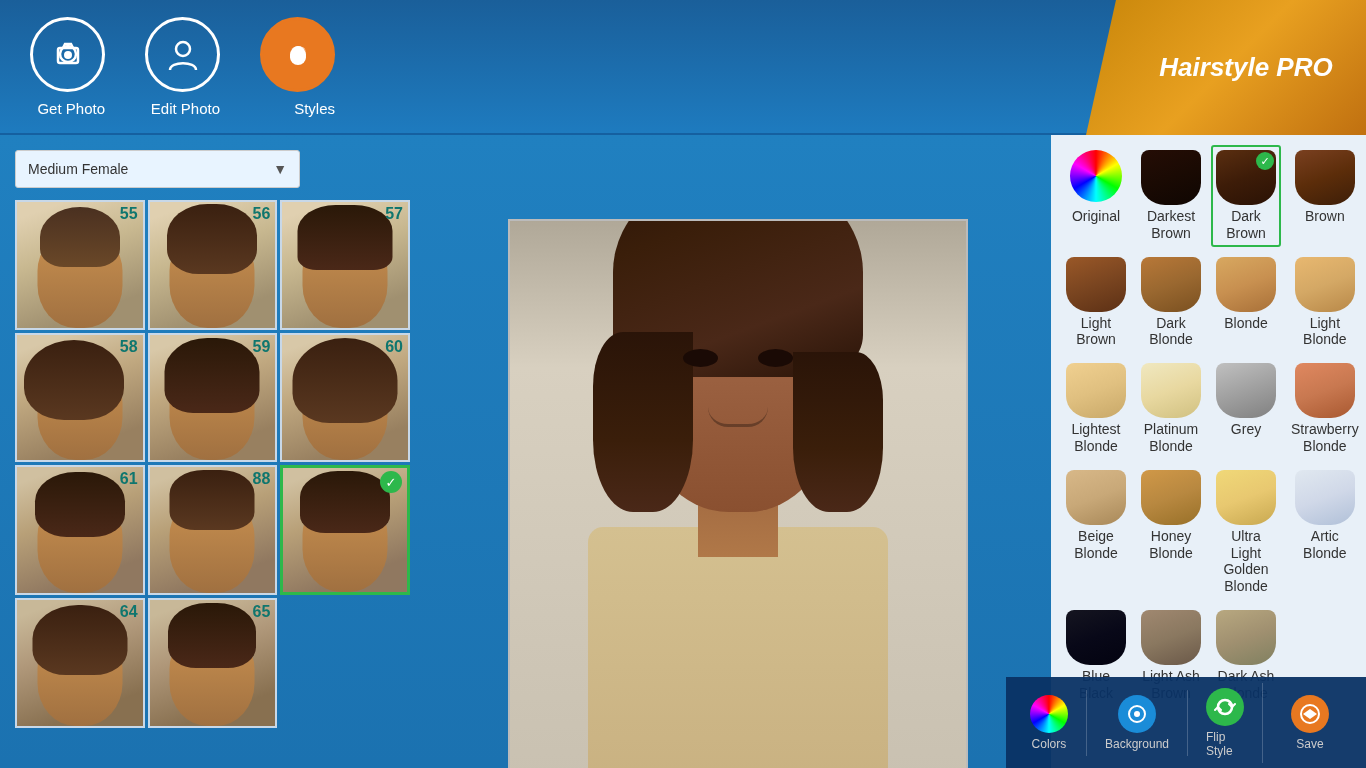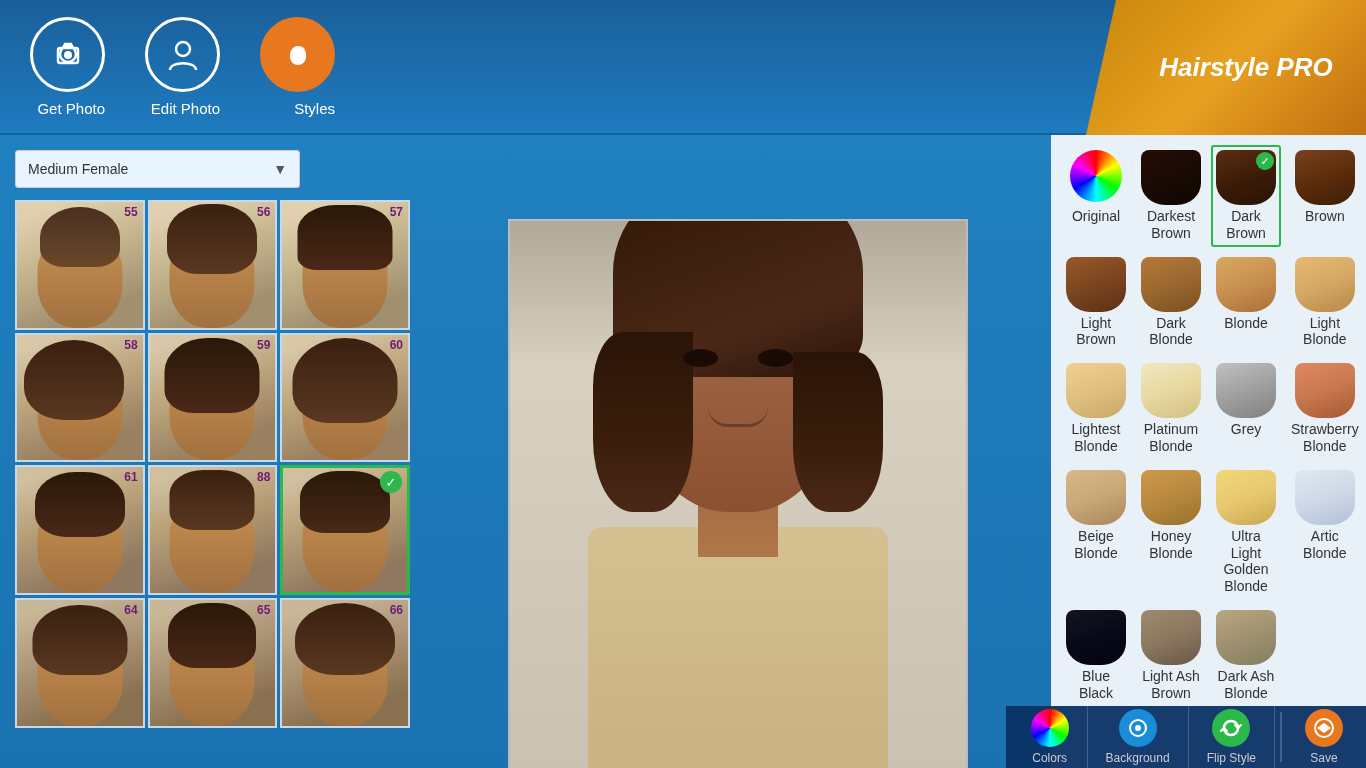--- a/index.html
+++ b/index.html
@@ -117,22 +117,22 @@
       overflow: hidden;
       border: 2px solid transparent;
     }
     .style-item.selected {
       border: 3px solid #2db84b;
     }
     .style-item-number {
       position: absolute;
       top: 3px;
       right: 5px;
-      font-size: 12px;
-      color: #701a75;
+      font-size: 16px;
+      color: #0f766e;
       font-weight: 600;
     }
     .style-item-check {
       position: absolute;
       top: 3px;
       right: 5px;
       width: 22px;
       height: 22px;
       background: #2db84b;
       border-radius: 50%;
@@ -221,26 +221,26 @@
       align-items: center;
       justify-content: center;
       color: #fff;
       font-size: 11px;
     }
     .bottom-toolbar {
       position: fixed;
       bottom: 0;
       right: 0;
       width: 360px;
-      height: 62px;
+      height: 91px;
       background: rgba(10,50,100,0.95);
       display: flex;
       align-items: center;
       justify-content: flex-end;
-      padding: 0 5px;
+      padding: 0 19px;
     }
     .toolbar-item {
       display: flex;
       flex-direction: column;
       align-items: center;
       padding: 5px 18px;
       cursor: pointer;
       color: #fff;
       border-right: 1px solid rgba(255,255,255,0.2);
     }
@@ -404,27 +404,20 @@
         </div>
         <span class="style-item-number">64</span>
       </div>
       <div class="style-item">
         <div class="hair-thumb-img" style="background: linear-gradient(160deg, #c8b898 10%, #b0987a 40%, #887050 80%);">
           <div style="position:absolute;bottom:0;left:50%;transform:translateX(-50%);width:85px;height:95px;background:linear-gradient(180deg,#c89050 0%,#a07040 100%);border-radius:40% 40% 45% 45%;"></div>
           <div style="position:absolute;top:3px;left:50%;transform:translateX(-50%);width:88px;height:65px;background:linear-gradient(180deg,#2a1808 0%,#4a2818 100%);border-radius:44% 44% 32% 32%;"></div>
         </div>
         <span class="style-item-number">65</span>
       </div>
-      <div class="style-item">
-        <div class="hair-thumb-img" style="background: linear-gradient(160deg, #c8b898 10%, #b0987a 40%, #887050 80%);">
-          <div style="position:absolute;bottom:0;left:50%;transform:translateX(-50%);width:85px;height:95px;background:linear-gradient(180deg,#c89050 0%,#a07040 100%);border-radius:40% 40% 45% 45%;"></div>
-          <div style="position:absolute;top:3px;left:50%;transform:translateX(-50%);width:100px;height:72px;background:linear-gradient(180deg,#3a2010 0%,#5a3820 100%);border-radius:50% 50% 40% 40%;"></div>
-        </div>
-        <span class="style-item-number">66</span>
-      </div>
     </div>
   </div>
 
   <div class="center-panel">
     <div class="preview-container">
 
       <div style="width:100%;height:100%;background:linear-gradient(180deg,#b0a898 0%,#d8d0c0 25%,#c8c0b0 100%);position:relative;">
 
         <div style="position:absolute;bottom:0;left:50%;transform:translateX(-50%);width:300px;height:280px;background:linear-gradient(180deg,#d4c090 0%,#c8b080 100%);border-radius:15px 15px 0 0;"></div>
 

